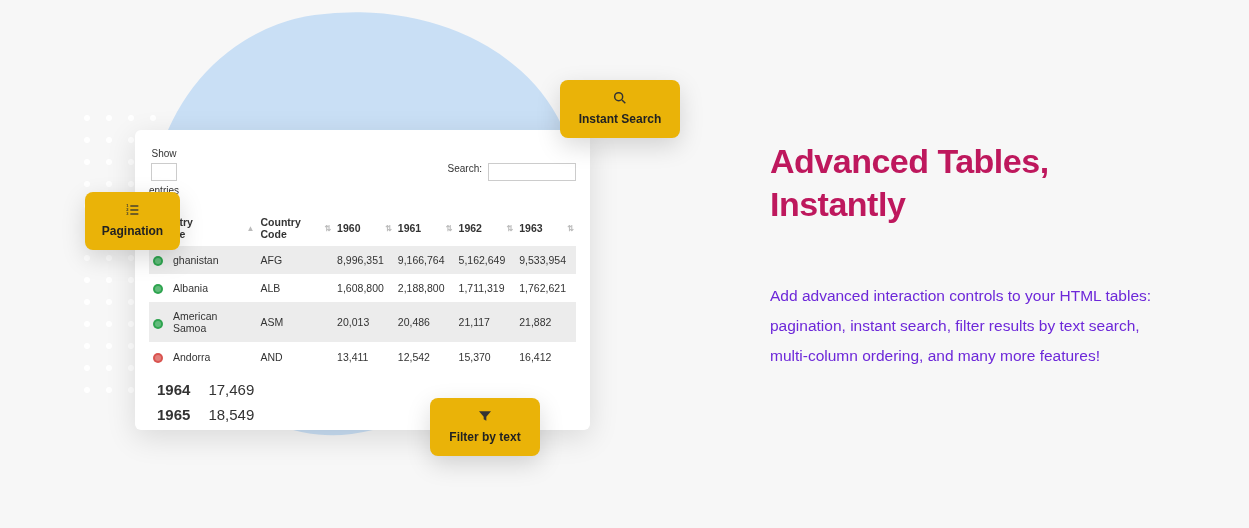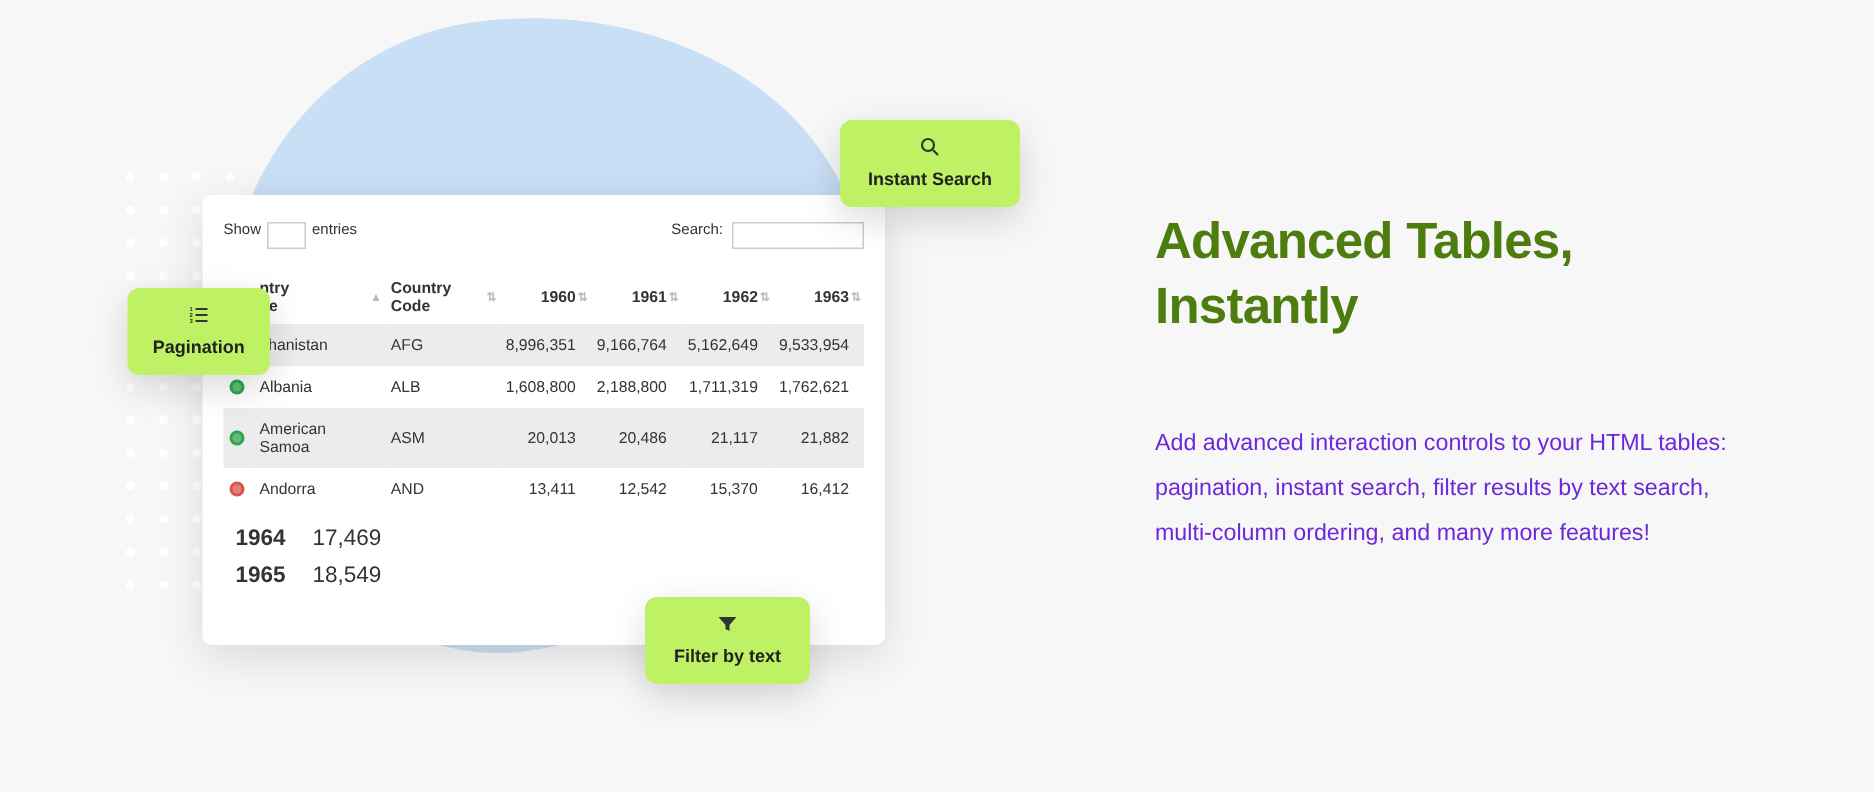--- a/index.html
+++ b/index.html
@@ -46,53 +46,53 @@
     padding: 18px 14px 10px;
     font-size: 11px;
     color: #333;
   }
   .card-top {
     display: flex;
     justify-content: space-between;
     align-items: center;
     margin-bottom: 14px;
   }
-  .show-entries { display:flex; align-items:flex-start; gap:4px; font-size:10px; }
+  .show-entries { display:flex; align-items:center; gap:4px; font-size:10px;flex-direction:column; }
   .show-entries input {
     width: 26px; height: 18px; border: 1px solid #ccc; font-size:10px;
   }
   .search-wrap { display:flex; align-items:flex-start; gap:6px; font-size:10px; }
   .search-wrap input { width: 88px; height:18px; border:1px solid #ccc; }
 
   table.data { width:100%; border-collapse: collapse; font-size:10.5px; }
   table.data thead th {
     text-align:left; font-weight:700; padding:6px 4px;
     position: relative;
   }
-  table.data thead th.num { text-align:right; padding-right:10px; }
+  table.data thead th.num { text-align:left; padding-right:10px; }
   .sort-caret {
     position:absolute; right:2px; top:50%; transform:translateY(-50%);
     font-size:8px; color:#bbb;
   }
   table.data tbody td { padding:8px 4px; }
-  table.data tbody td.num { text-align:right; padding-right:10px; }
+  table.data tbody td.num { text-align:left; padding-right:10px; }
   table.data tbody tr:nth-child(odd){ background:#ececec; }
   table.data tbody tr:nth-child(even){ background:#fff; }
   .status { display:inline-block; width:10px; height:10px; border-radius:50%; background:#2ea44f; margin-right:2px; vertical-align:middle; position:relative;}
   .status.red{ background:#d9534f; }
   .status::after{ content:""; position:absolute; inset:2px; border-radius:50%; background:#fff; opacity:.25;}
 
   .below-rows { margin-top:6px; }
   .below-rows .brow { display:flex; gap:18px; padding:4px 8px; font-size:15px;}
   .below-rows .brow span:first-child{ font-weight:700; }
 
   
   .chip {
     position:absolute;
-    background:#bef264;
+    background:#eab308;
     border-radius:8px;
     box-shadow: 0 8px 24px rgba(0,0,0,0.15);
     padding: 10px 18px 12px;
     text-align:center;
     font-size:12px;
     font-weight:600;
     color:#222;
   }
   .chip .icon { display:block; margin:0 auto 6px; width:16px; height:16px; color:#333; }
   .chip.instant { left:560px; top:80px; width:120px; }
@@ -102,21 +102,21 @@
   
   .right {
     position:absolute;
     left: 770px; top: 140px;
     width: 400px;
   }
   .right h1 {
     font-size: 34px;
     font-weight: 800;
     line-height: 1.25;
-    color:#4d7c0f;
+    color:#be185d;
     letter-spacing:-0.5px;
     margin-bottom: 56px;
   }
   .right p {
     font-size: 15.5px;
     line-height: 1.95;
     color:#6d28d9;
   }
 
   svg { display:block; }

